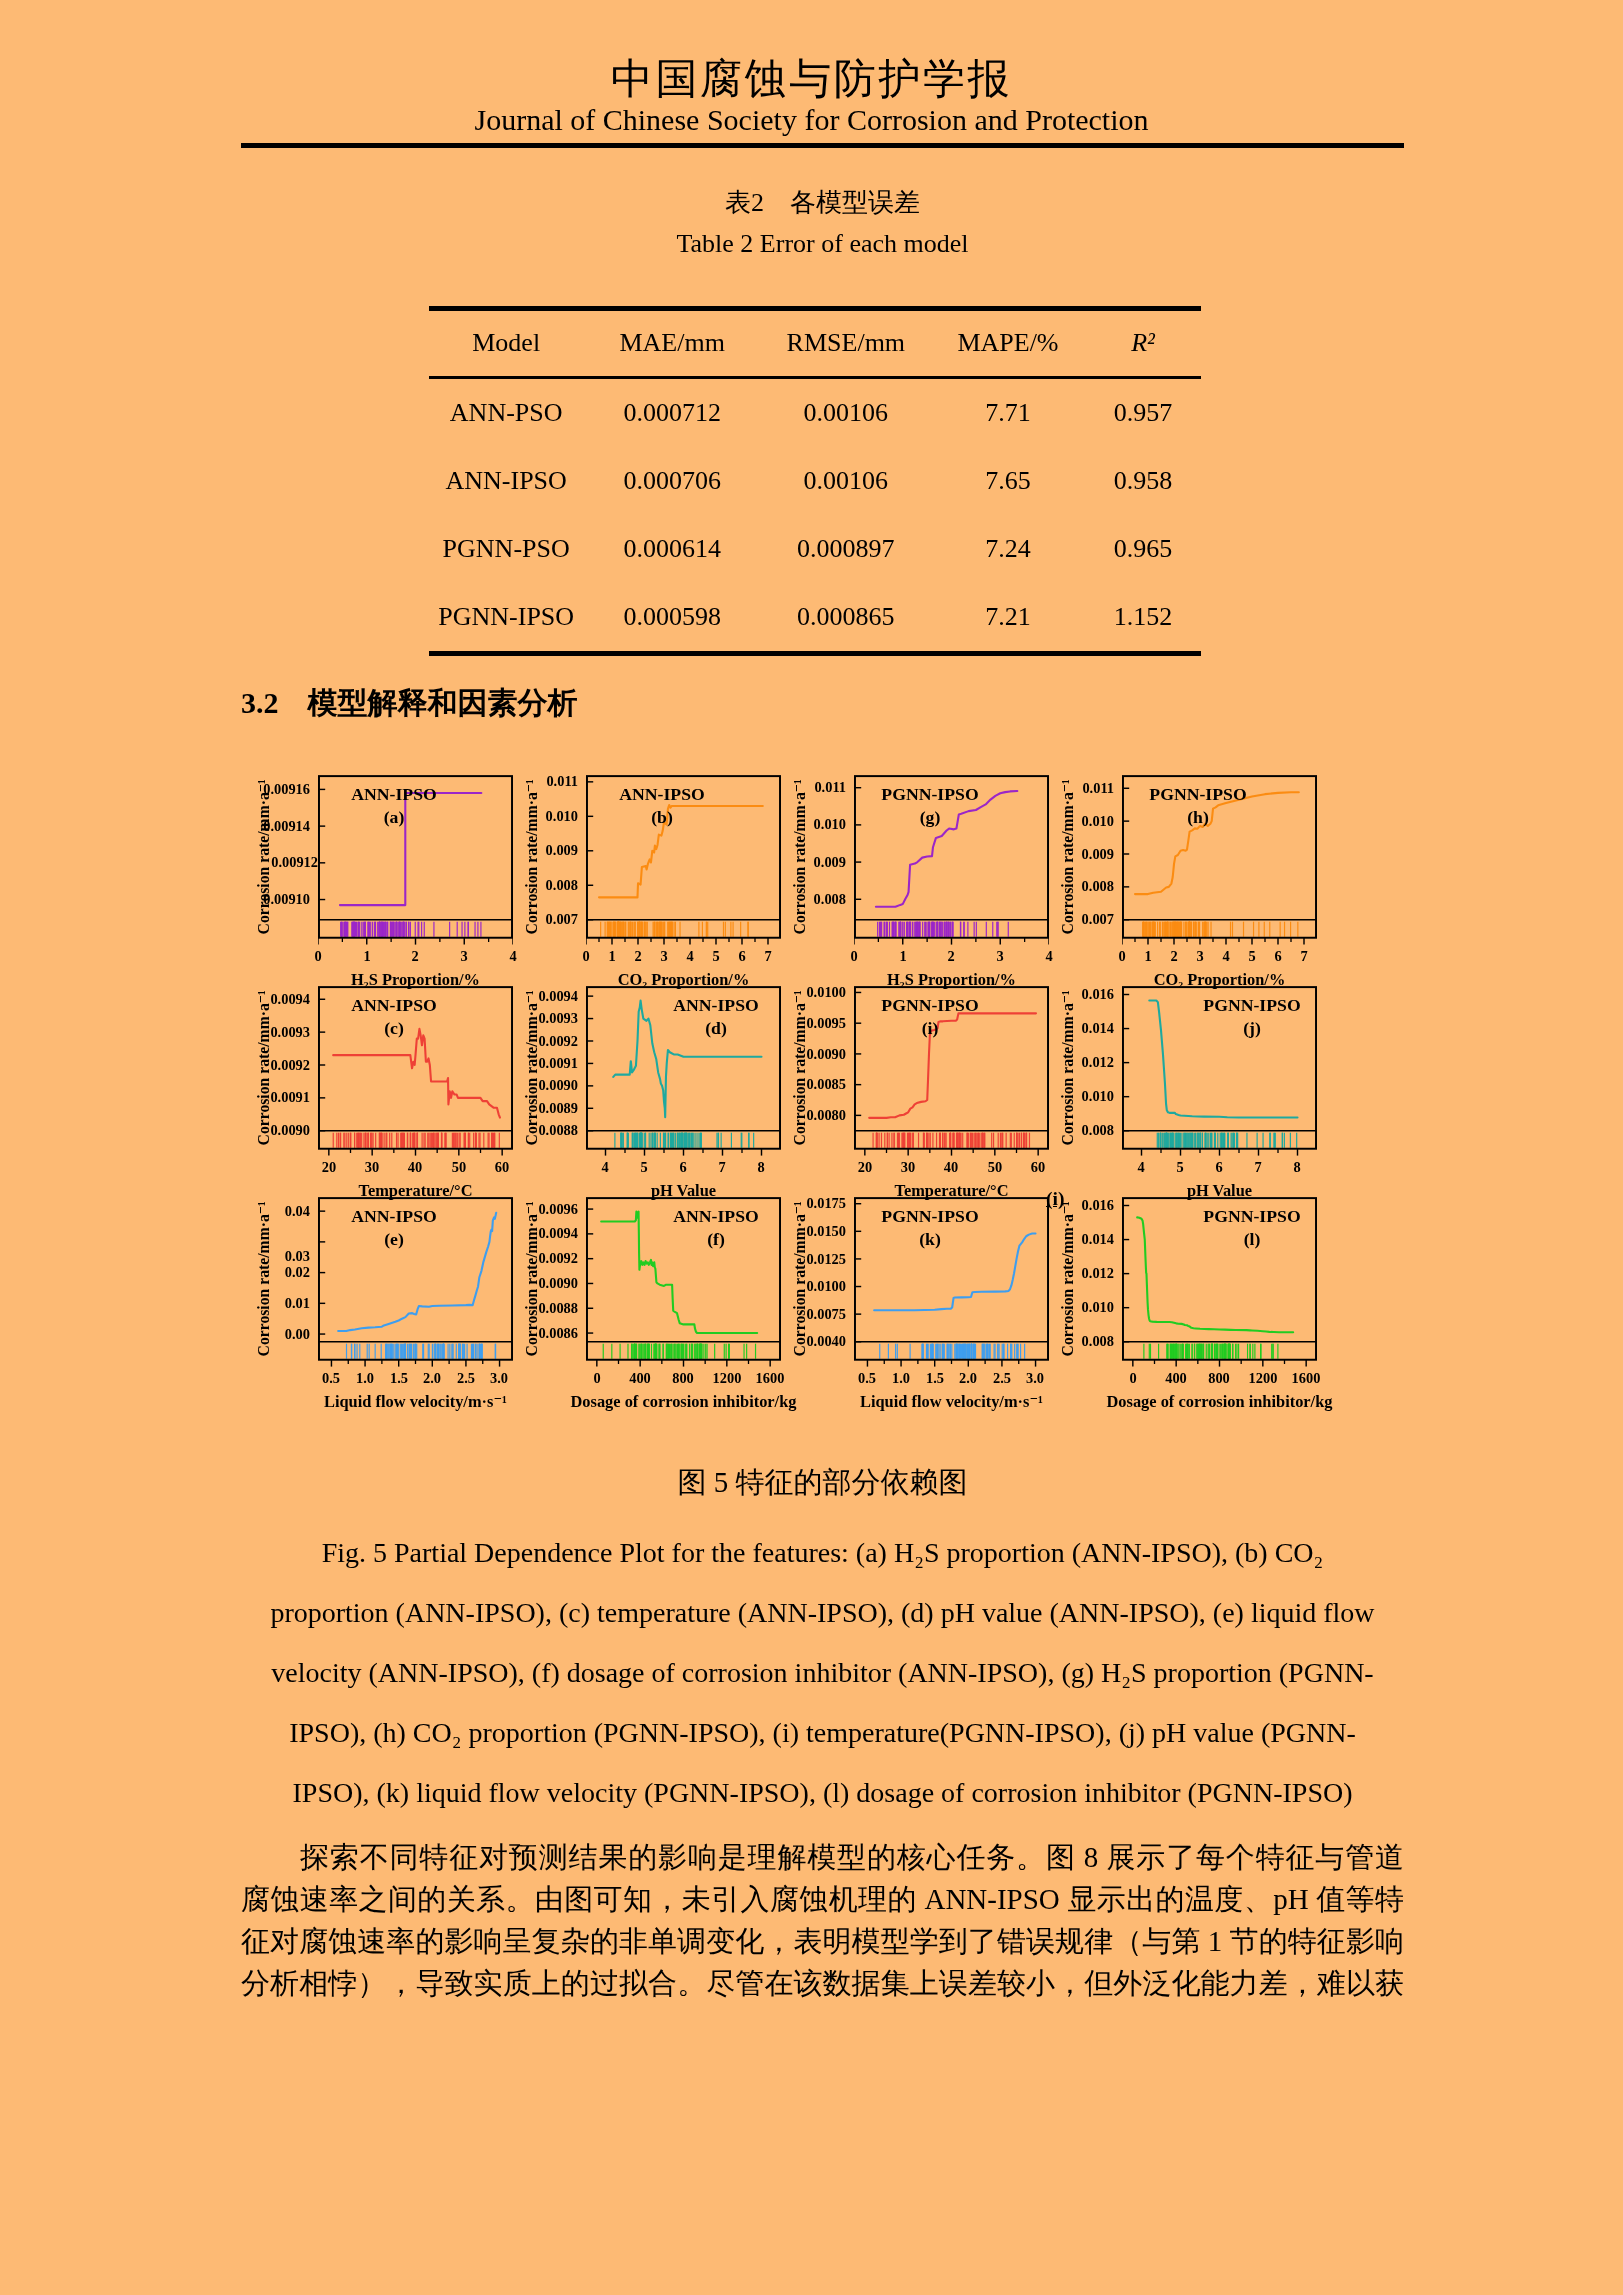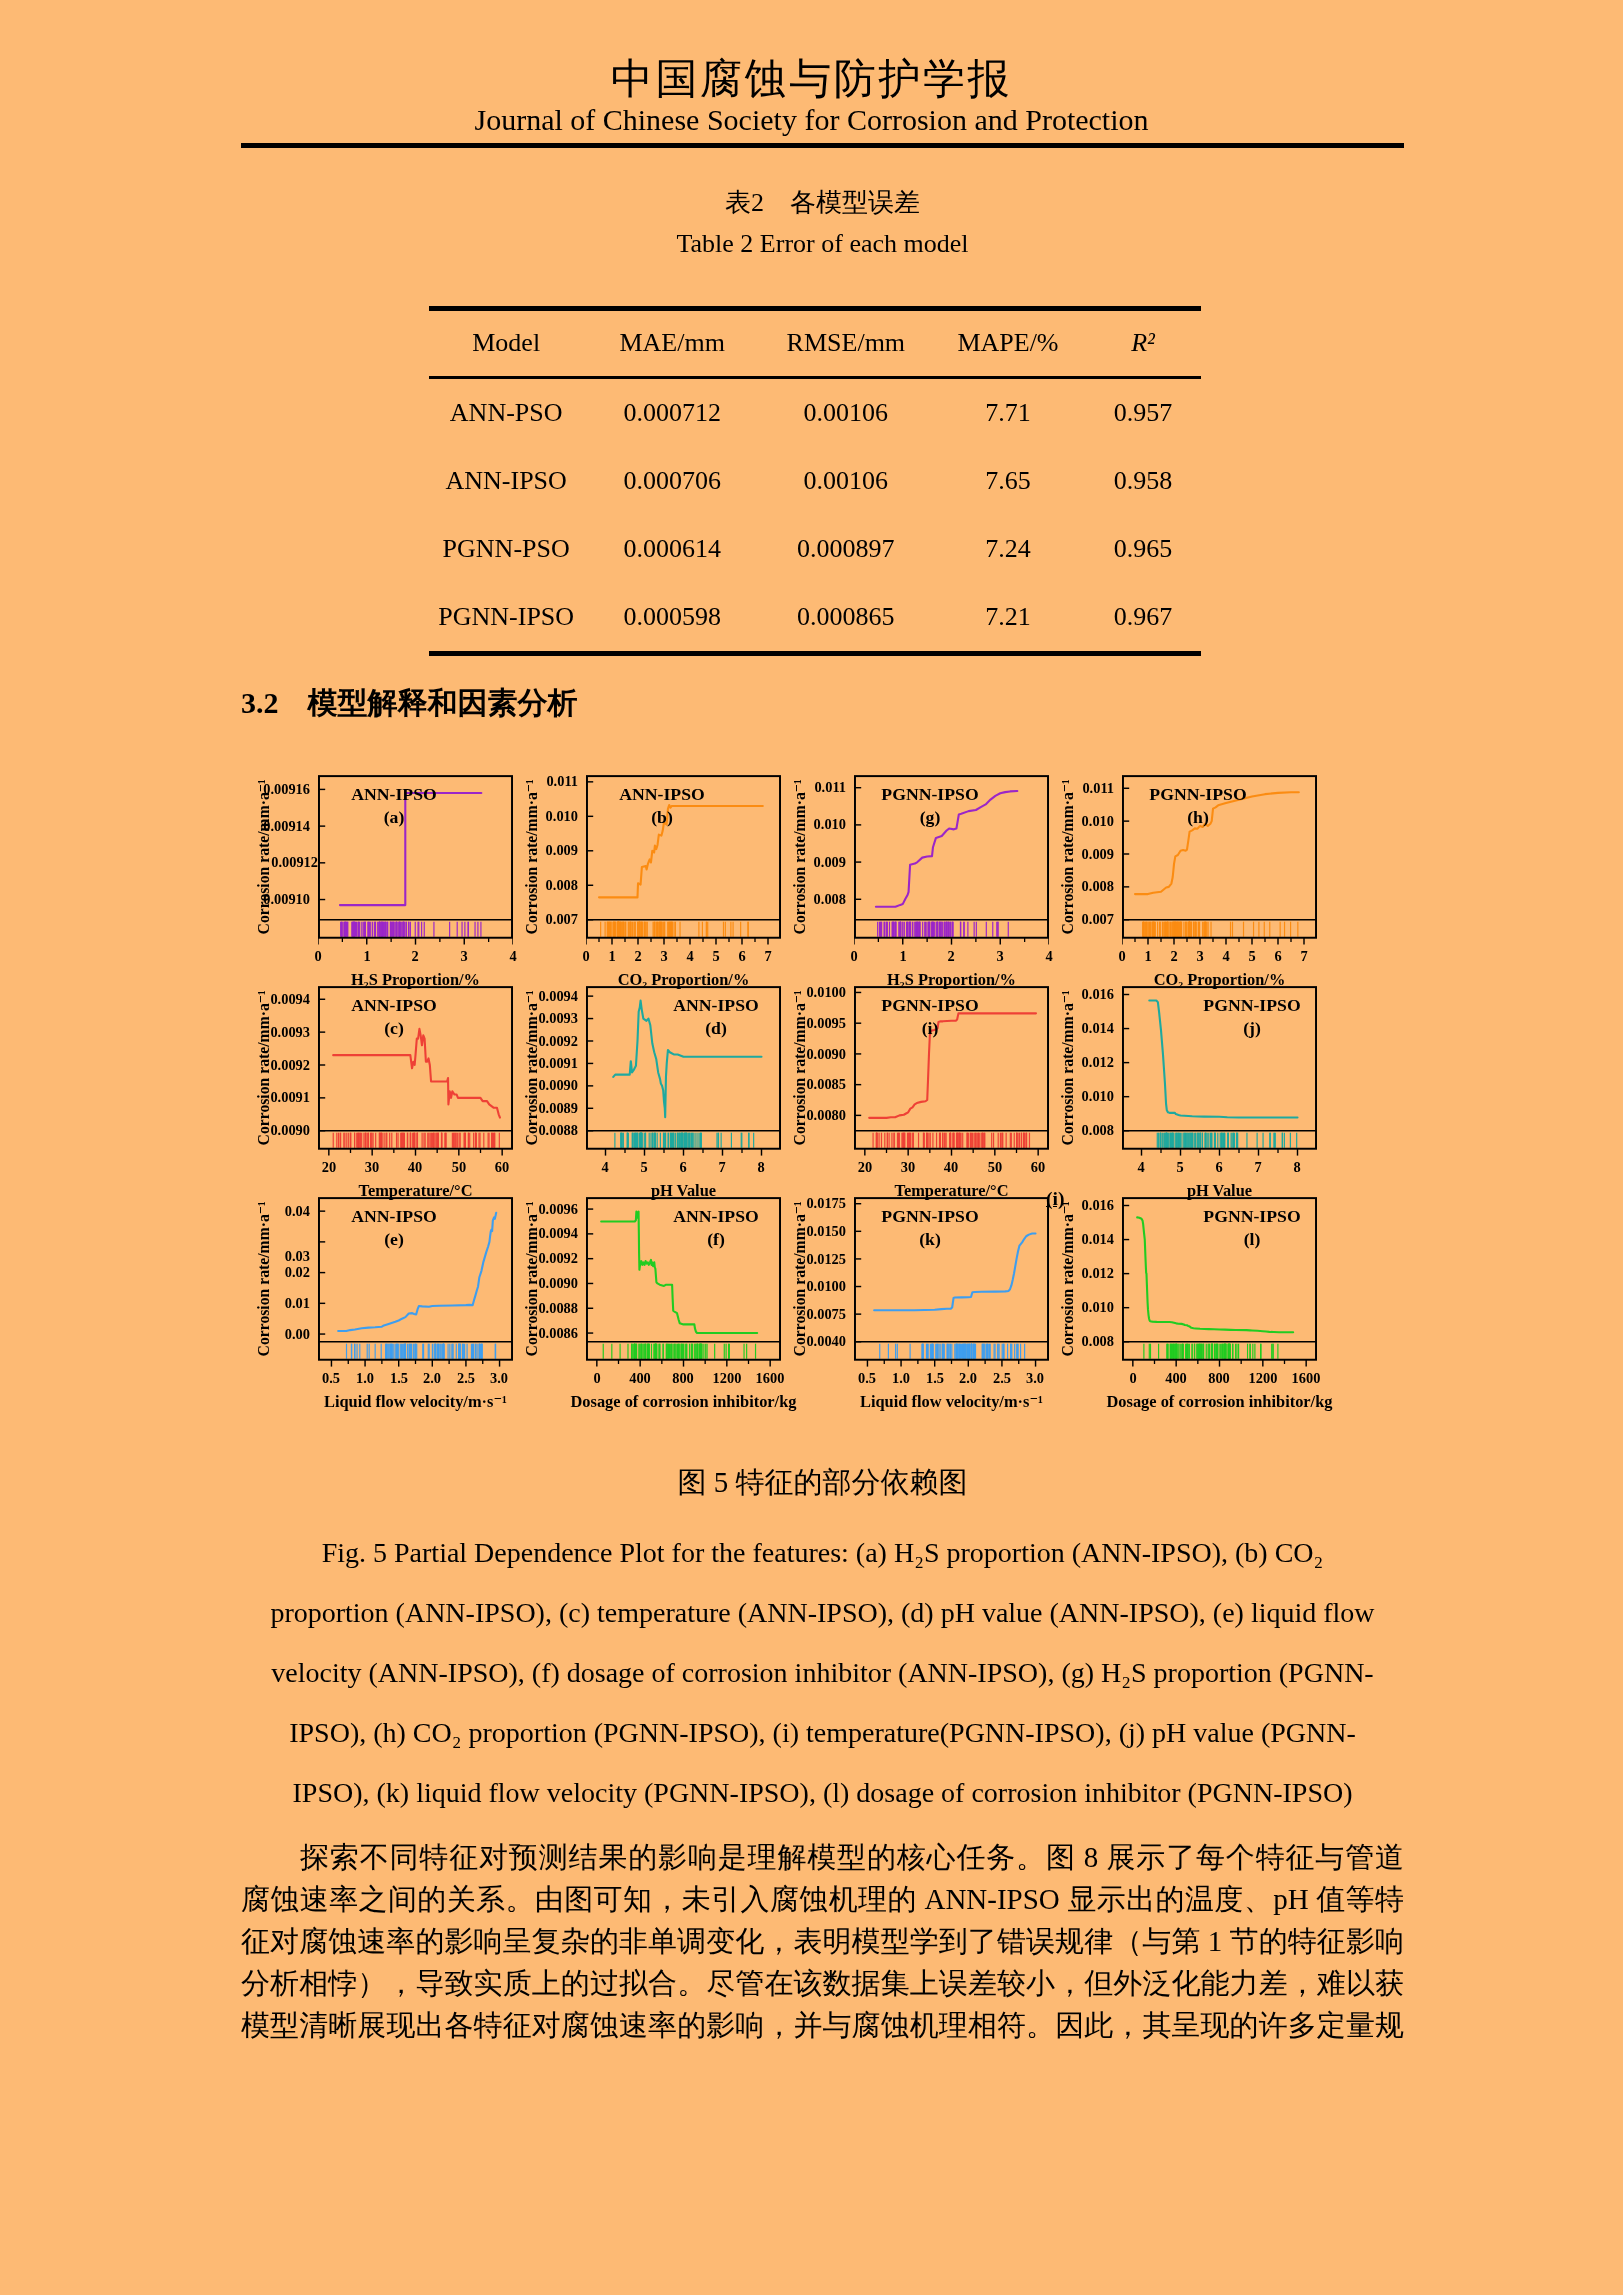--- a/index.html
+++ b/index.html
@@ -88,21 +88,21 @@
           <div class="tcell tc1">0.000614</div>
           <div class="tcell tc2">0.000897</div>
           <div class="tcell tc3">7.24</div>
           <div class="tcell tc4">0.965</div>
         </div>
         <div class="trow datarow">
           <div class="tcell tc0">PGNN-IPSO</div>
           <div class="tcell tc1">0.000598</div>
           <div class="tcell tc2">0.000865</div>
           <div class="tcell tc3">7.21</div>
-          <div class="tcell tc4">0.967</div>
+          <div class="tcell tc4">1.152</div>
         </div>
       </div>
     <div class="rule thick"></div>
   </div>
 
   <div class="abs sec">
     <span class="num">3.2</span><span>模型解释和因素分析</span>
   </div>
 
   <div class="abs" id="figgrid">
@@ -1928,16 +1928,15 @@
       <div class="capline">velocity (ANN-IPSO), (f) dosage of corrosion inhibitor (ANN-IPSO), (g) H₂S proportion (PGNN-</div>
       <div class="capline">IPSO), (h) CO₂ proportion (PGNN-IPSO), (i) temperature(PGNN-IPSO), (j) pH value (PGNN-</div>
       <div class="capline">IPSO), (k) liquid flow velocity (PGNN-IPSO), (l) dosage of corrosion inhibitor (PGNN-IPSO)</div>
     </div>
 
   <div class="abs" id="para">
       <div class="pline first">探索不同特征对预测结果的影响是理解模型的核心任务。图 8 展示了每个特征与管道</div>
       <div class="pline">腐蚀速率之间的关系。由图可知，未引入腐蚀机理的 ANN-IPSO 显示出的温度、pH 值等特</div>
       <div class="pline">征对腐蚀速率的影响呈复杂的非单调变化，表明模型学到了错误规律（与第 1 节的特征影响</div>
       <div class="pline">分析相悖），导致实质上的过拟合。尽管在该数据集上误差较小，但外泛化能力差，难以获</div>
-      <div class="pline">模型清晰展现出各特征对腐蚀速率的影响，并与腐蚀机理相符。因此，其呈现的许多定量规</div>
     </div>
 </div>
 
 
 </body></html>

